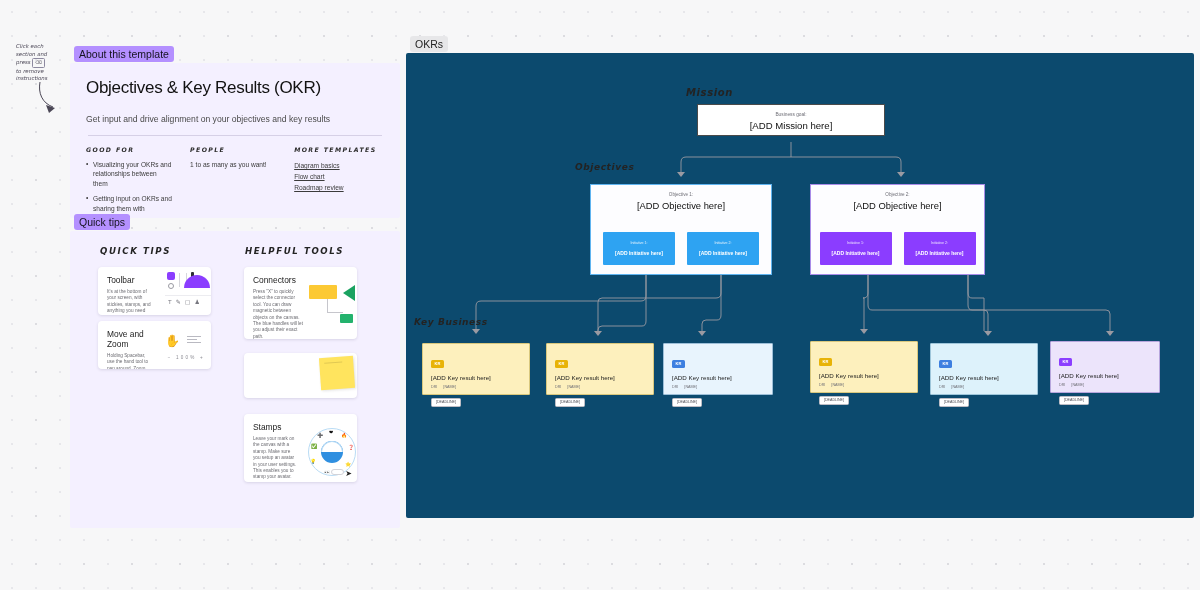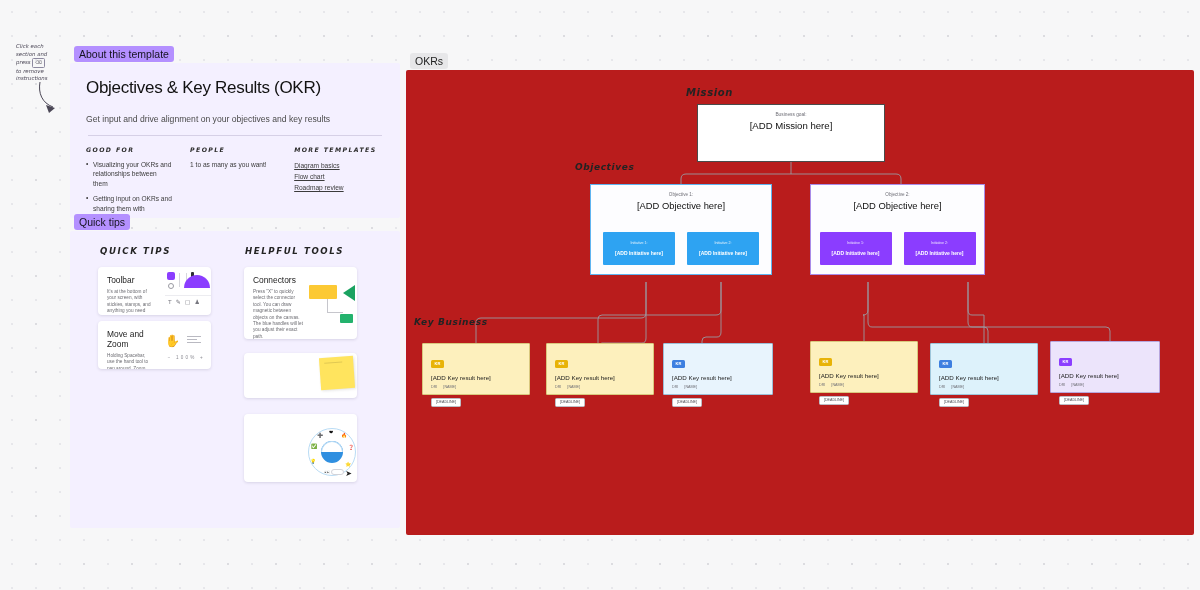--- a/index.html
+++ b/index.html
@@ -24,22 +24,22 @@
     border-radius: 3px; white-space: nowrap; color: #1a1a1a;
   }
   .frame-label.violet { background: #b490ff; color: #15131f; }
   .frame-label.grey { background: #e7e7e9; color: #232323; }
 
   
   #about-frame { left: 70px; top: 63px; width: 330px; height: 155px;
     background: #f4f0ff; }
   #tips-frame { left: 70px; top: 231px; width: 330px; height: 297px;
     background: #f4f0ff; }
-  #okr-frame { left: 406px; top: 70px; width: 788px; height: 465px;
-    background: #b91c1c; }
+  #okr-frame { left: 406px; top: 53px; width: 788px; height: 465px;
+    background: #0c4a6e; }
 
   .about-pad { padding: 14px 16px 0 16px; }
   .about-title { font-size: 17px; font-weight: normal; color: #111;
     letter-spacing: -.3px; margin-top: 1px; }
   .about-sub { font-size: 8.6px; color: #4a4a4a; margin-top: 16px; }
   .about-rule { height: 1px; background: #d6d0e6; margin: 11px 2px 10px 2px; }
   .about-cols { display: flex; gap: 18px; }
   .about-col { }
   .col-a { width: 92px; } .col-b { width: 92px; } .col-c { width: 96px; }
   .col-head { font-family: "DejaVu Sans", sans-serif;
@@ -157,21 +157,21 @@
   .st-pill { position: absolute; right: 12px; bottom: 1px; width: 13px;
     height: 6px; border: .7px solid #d3d3d9; border-radius: 4px; background:#fff; }
 
   
   .node { position: absolute; background: #fff; }
   .node-caption { font-size: 4.8px; color: #6e6e76; text-align: center;
     padding-top: 7px; }
   .node-main { font-size: 9.6px; color: #111; text-align: center;
     padding-top: 3px; }
 
-  #mission { left: 697px; top: 104px; width: 188px; height: 58px;
+  #mission { left: 697px; top: 104px; width: 188px; height: 32px;
     border: 1.1px solid #4a4a4a; }
 
   .objective { position: absolute; background: #fdfdff; }
   #obj1 { left: 590px; top: 184px; width: 182px; height: 91px;
     border: 1.1px solid #5fb4f0; }
   #obj2 { left: 810px; top: 184px; width: 175px; height: 91px;
     border: 1.1px solid #a98ce8; }
   .obj-cap { font-size: 4.6px; color: #6e6e76; text-align: center; padding-top: 7px; }
   .obj-title { font-size: 9.4px; color: #111; text-align: center; padding-top: 3px; }
   .init-row { position: absolute; bottom: 9px; left: 0; right: 0;
@@ -314,20 +314,28 @@
       <div class="cn-path"></div>
       <div class="cn-green"></div>
     </div>
   </div>
 
   <div class="tipcard" id="tip-stick">
     <div id="art-stick"></div>
   </div>
 
   <div class="tipcard" id="tip-stamp">
+    <div class="tip-body">
+      <div class="tip-h">Stamps</div>
+      <div class="tip-p">Leave your mark on the canvas with a stamp. Make sure you setup an avatar in your user settings. This enables you to stamp your avatar.</div>
+      <div class="keycap-row">
+        
+        
+      </div>
+    </div>
     <div id="art-stamp">
       <div class="st-ring"></div>
       <div class="st-e" style="left:21px;top:1px;">❤</div>
       <div class="st-e" style="left:33px;top:4px;">🔥</div>
       <div class="st-e" style="right:1px;top:16px;">❓</div>
       <div class="st-e" style="right:4px;bottom:9px;">⭐</div>
       <div class="st-e" style="right:16px;bottom:1px;">📊</div>
       <div class="st-e" style="left:16px;bottom:1px;">👀</div>
       <div class="st-e" style="left:2px;bottom:12px;">💡</div>
       <div class="st-e" style="left:3px;top:15px;">✅</div>

